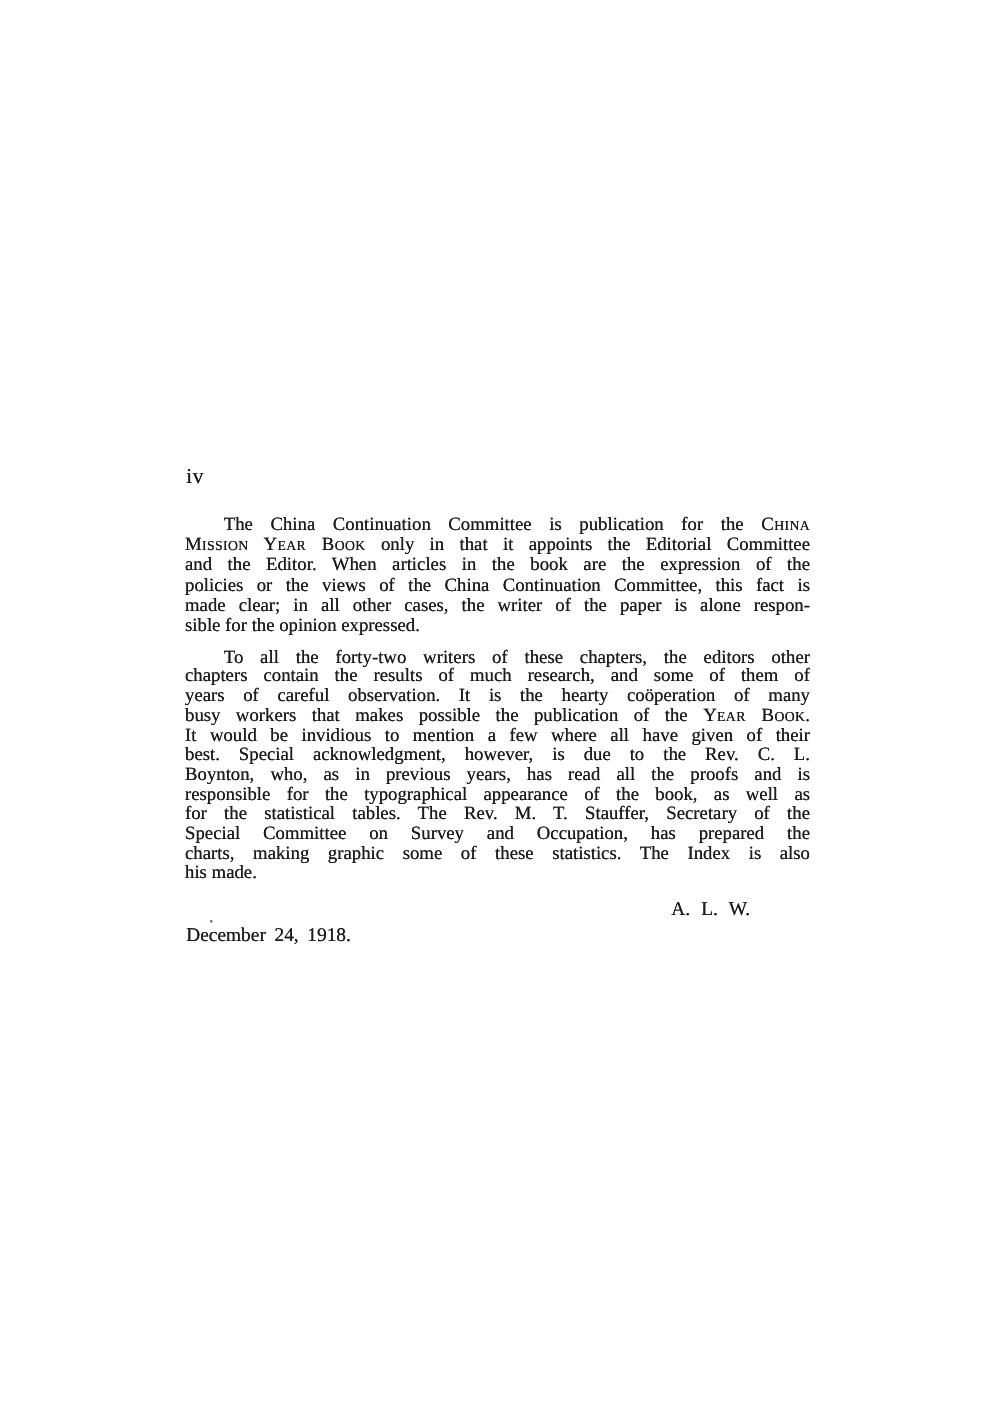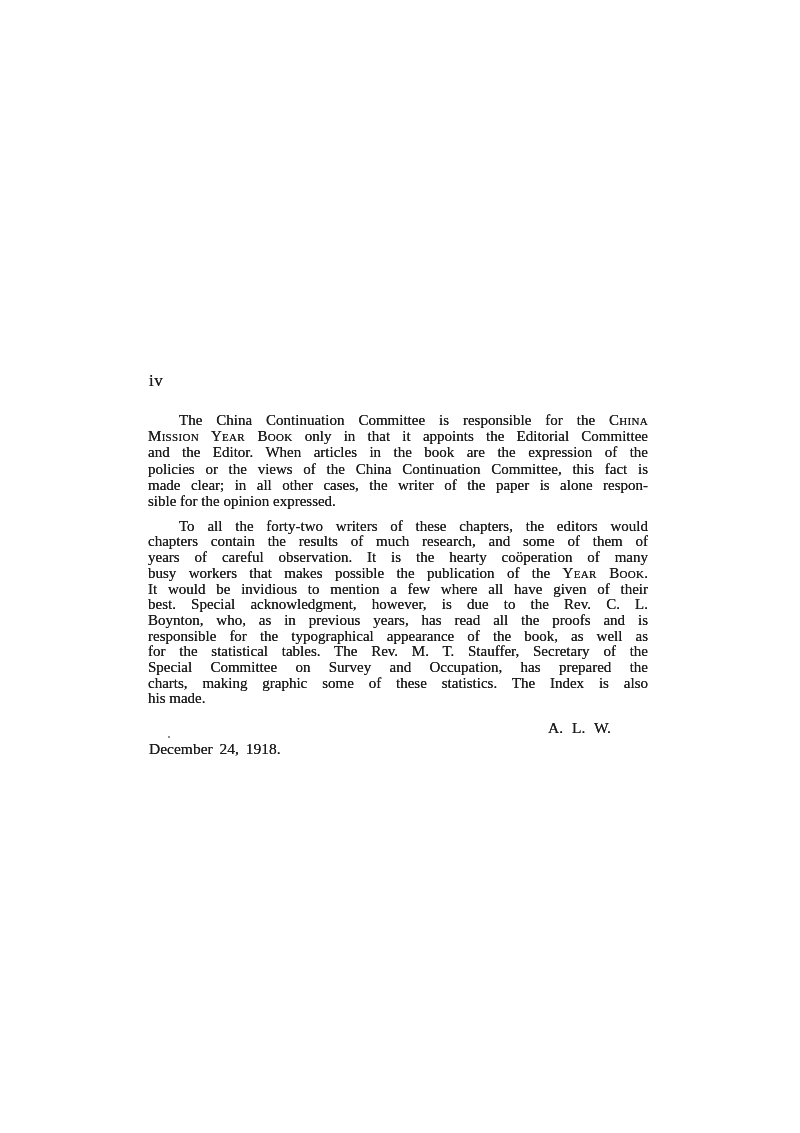--- a/index.html
+++ b/index.html
@@ -43,21 +43,21 @@
   .line.indent { text-indent: 31px; }
   .line.last {
     text-align: center;
     text-align-last: left;
   }
   .sc { font-variant: small-caps; letter-spacing: 0.3px; }
   .it { }
   .rm { font-style: normal; }
   .signature {
     position: absolute;
-    right: 189px;
+    right: 200px;
     top: 719px;
     font-size: 15.5px;
     word-spacing: 5px;
     text-shadow: 0 0 0.4px currentColor;
   }
   .dateline {
     position: absolute;
     left: 149px;
     top: 740px;
     font-size: 15.5px;
@@ -77,30 +77,30 @@
 </head>
 <body>
 
 <div class="page">
 
   <div class="pagenum">iv</div>
 
   <div class="textblock">
 
     <div class="para para-1">
-      <div class="line indent"><span class="rm">The China Continuation Committee is responsible for the </span><span class="sc">China</span></div>
+      <div class="line indent"><span class="rm">The China Continuation Committee is publication for the </span><span class="sc">China</span></div>
       <div class="line"><span class="sc">Mission Year Book</span><span class="rm"> only in that it appoints the Editorial Committee</span></div>
       <div class="line"><span class="rm">and the Editor.  </span><span class="it">When articles in the book are the expression of the</span></div>
       <div class="line"><span class="it">policies or the views of the China Continuation Committee, this fact is</span></div>
       <div class="line"><span class="it">made clear; in all other cases, the writer of the paper is alone respon-</span></div>
       <div class="line last"><span class="it">sible for the opinion expressed.</span></div>
     </div>
 
     <div class="para para-2">
-      <div class="line indent"><span class="rm">To all the forty-two writers of these chapters, the editors would</span></div>
+      <div class="line indent"><span class="rm">To all the forty-two writers of these chapters, the editors other</span></div>
       <div class="line"><span class="rm">chapters contain the results of much research, and some of them of</span></div>
       <div class="line"><span class="rm">years of careful observation.  It is the hearty coöperation of many</span></div>
       <div class="line"><span class="rm">busy workers that makes possible the publication of the </span><span class="sc">Year Book</span><span class="rm">.</span></div>
       <div class="line"><span class="rm">It would be invidious to mention a few where all have given of their</span></div>
       <div class="line"><span class="rm">best.  Special acknowledgment, however, is due to the Rev. C. L.</span></div>
       <div class="line"><span class="rm">Boynton, who, as in previous years, has read all the proofs and is</span></div>
       <div class="line"><span class="rm">responsible for the typographical appearance of the book, as well as</span></div>
       <div class="line"><span class="rm">for the statistical tables.  The Rev. M. T. Stauffer, Secretary of the</span></div>
       <div class="line"><span class="rm">Special Committee on Survey and Occupation, has prepared the</span></div>
       <div class="line"><span class="rm">charts, making graphic some of these statistics.  The Index is also</span></div>

